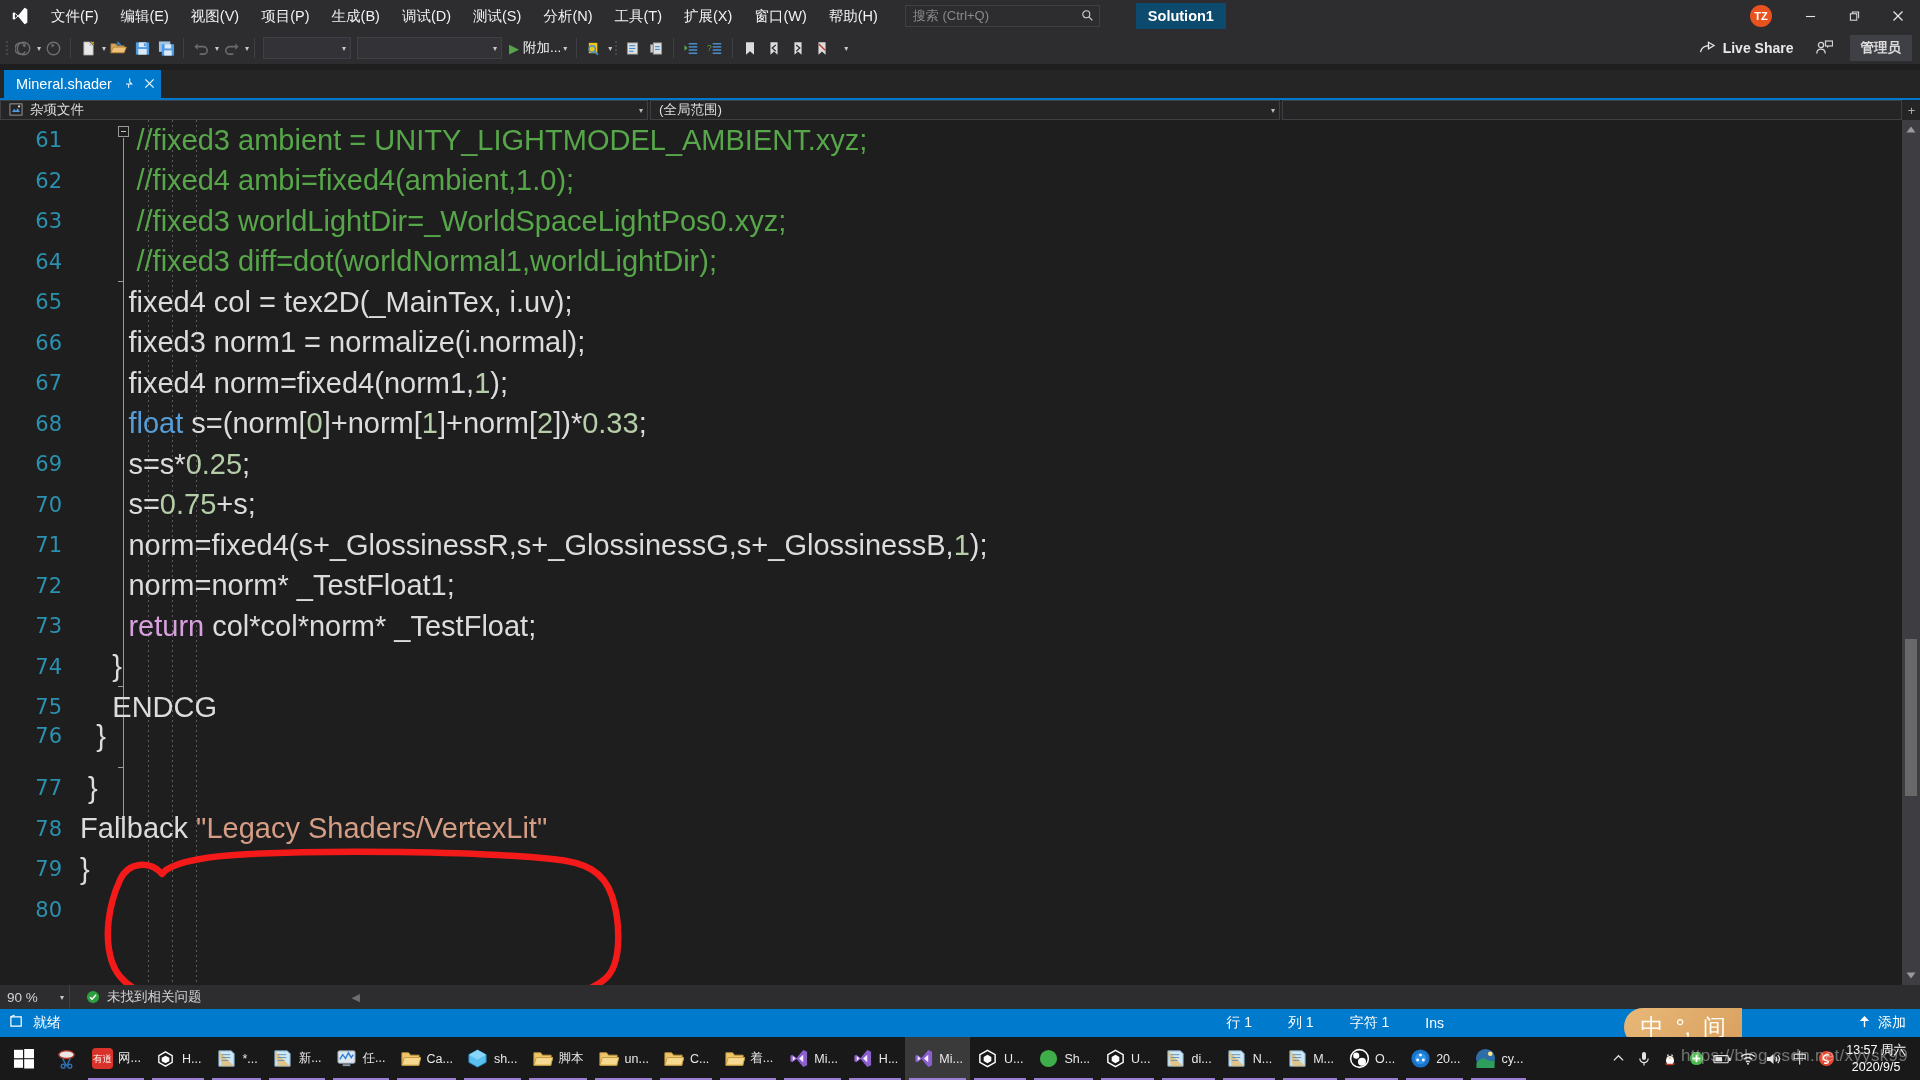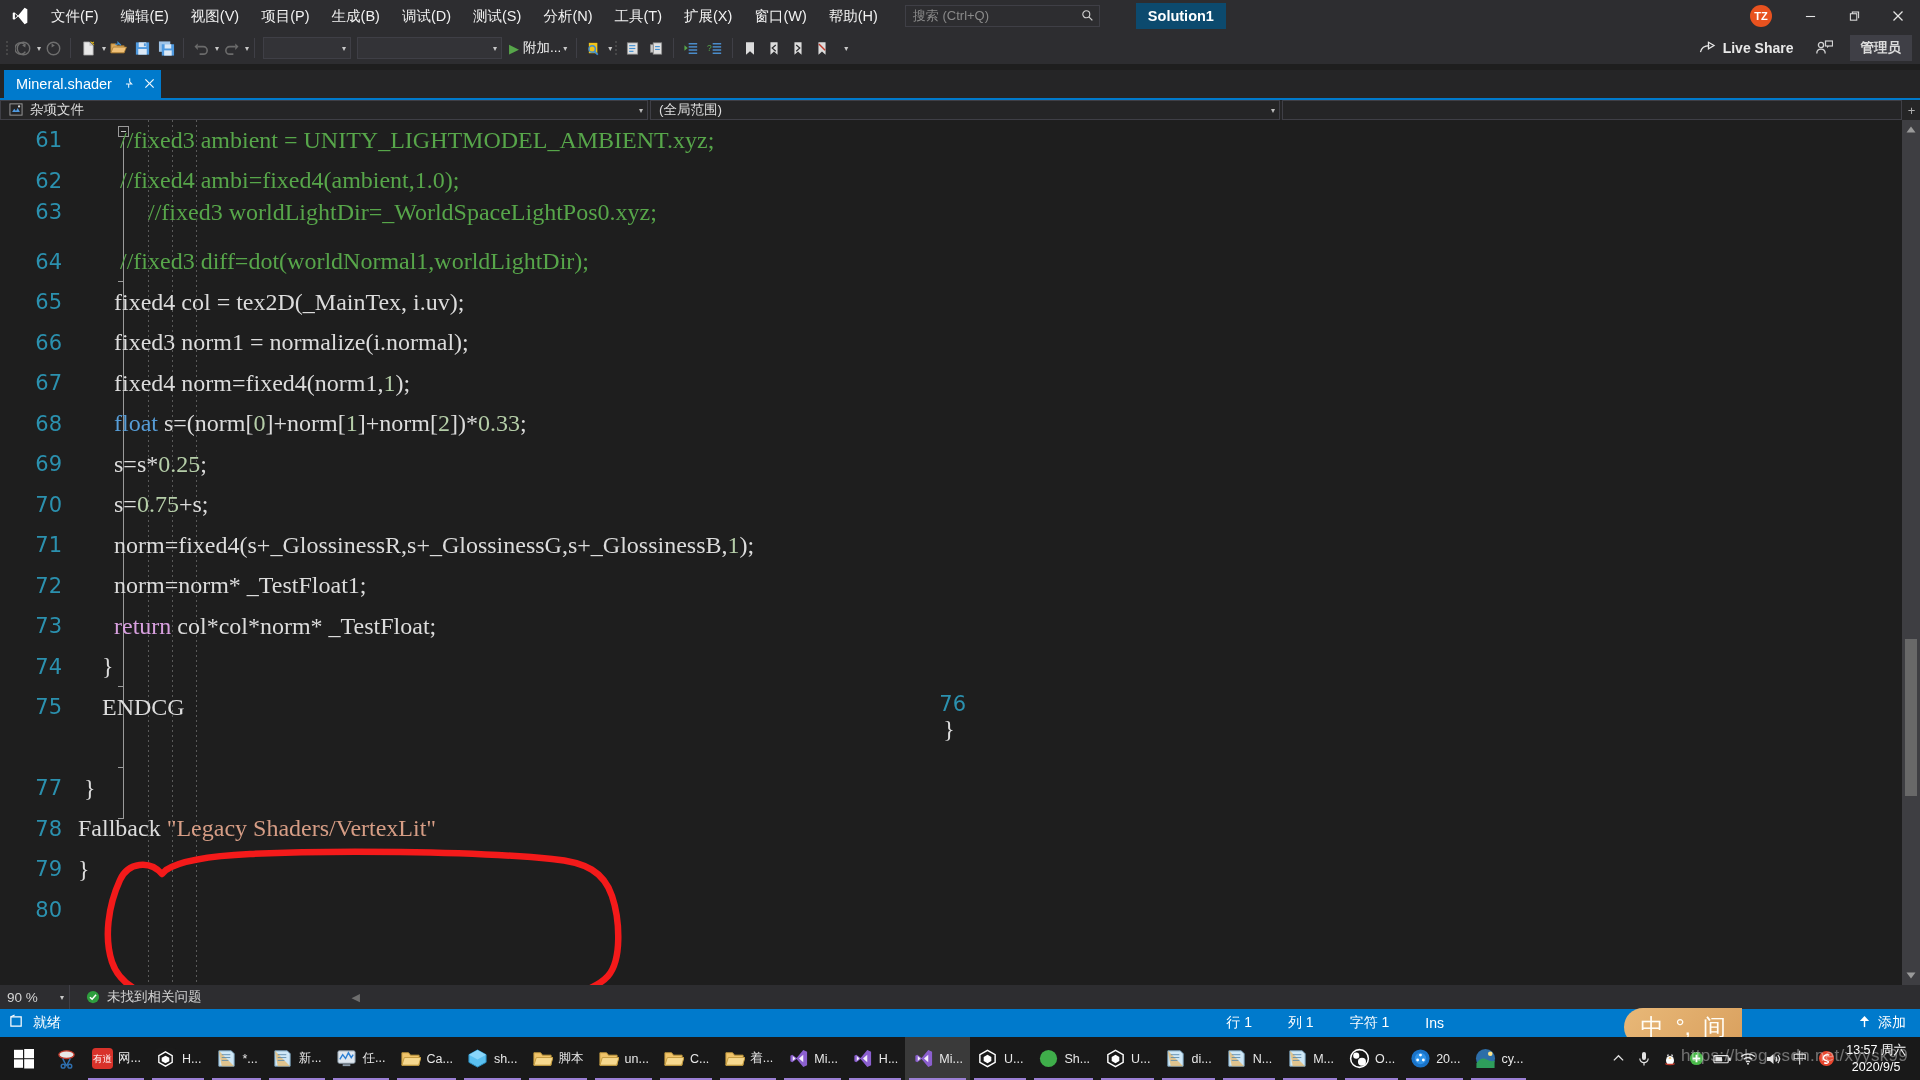--- a/index.html
+++ b/index.html
@@ -104,22 +104,22 @@
   .ln {
     position:absolute; left:0; width:1880px; height:40.5px;
     display:flex; align-items:center;
   }
   .lnum {
     width:72px; text-align:right; padding-right:10px;
     font-family:"DejaVu Sans","Liberation Sans",sans-serif;
     font-size:21px; color:#2b91af; letter-spacing:0;
   }
   .ltext {
-    font-family:Liberation Serif, serif;
-    font-size:24px; color:#dcdcdc; white-space:pre;
+    font-family:Liberation Sans, sans-serif;
+    font-size:29px; color:#dcdcdc; white-space:pre;
   }
   .cmt { color:#57a64a; }
   .kw  { color:#569cd6; }
   .ret { color:#d8a0df; }
   .num { color:#b5cea8; }
   .str { color:#d69d85; }
 
   
   .guide { position:absolute; top:0; width:1px; height:865px;
            background:repeating-linear-gradient(to bottom,#5a5a5a 0 2px,transparent 2px 5px); }
@@ -501,21 +501,21 @@
 
     <div class="code-area">
         <div class="ln" style="top: 0px;">
           <div class="lnum">61</div>
           <div class="ltext"><span>        </span><span class="cmt">//fixed3 ambient = UNITY_LIGHTMODEL_AMBIENT.xyz;</span></div>
         </div>
         <div class="ln" style="top: 40.5px;">
           <div class="lnum">62</div>
           <div class="ltext"><span>        </span><span class="cmt">//fixed4 ambi=fixed4(ambient,1.0);</span></div>
         </div>
-        <div class="ln" style="top: 72px; gap: 28px;">
+        <div class="ln" style="top: 81px;">
           <div class="lnum">63</div>
           <div class="ltext"><span>        </span><span class="cmt">//fixed3 worldLightDir=_WorldSpaceLightPos0.xyz;</span></div>
         </div>
         <div class="ln" style="top: 121.5px;">
           <div class="lnum">64</div>
           <div class="ltext"><span>        </span><span class="cmt">//fixed3 diff=dot(worldNormal1,worldLightDir);</span></div>
         </div>
         <div class="ln" style="top: 162px;">
           <div class="lnum">65</div>
           <div class="ltext"><span>       fixed4 col = tex2D(_MainTex, i.uv);</span></div>
@@ -553,21 +553,21 @@
           <div class="ltext"><span>       </span><span class="ret">return</span><span> col*col*norm* _TestFloat;</span></div>
         </div>
         <div class="ln" style="top: 526.5px;">
           <div class="lnum">74</div>
           <div class="ltext"><span>     }</span></div>
         </div>
         <div class="ln" style="top: 567px;">
           <div class="lnum">75</div>
           <div class="ltext"><span>     ENDCG</span></div>
         </div>
-        <div class="ln" style="top: 572px; flex-direction: column;">
+        <div class="ln" style="top: 596px;">
           <div class="lnum">76</div>
           <div class="ltext"><span>   }</span></div>
         </div>
         <div class="ln" style="top: 648px;">
           <div class="lnum">77</div>
           <div class="ltext"><span>  }</span></div>
         </div>
         <div class="ln" style="top: 688.5px;">
           <div class="lnum">78</div>
           <div class="ltext"><span> Fallback </span><span class="str">"Legacy Shaders/VertexLit"</span></div>

